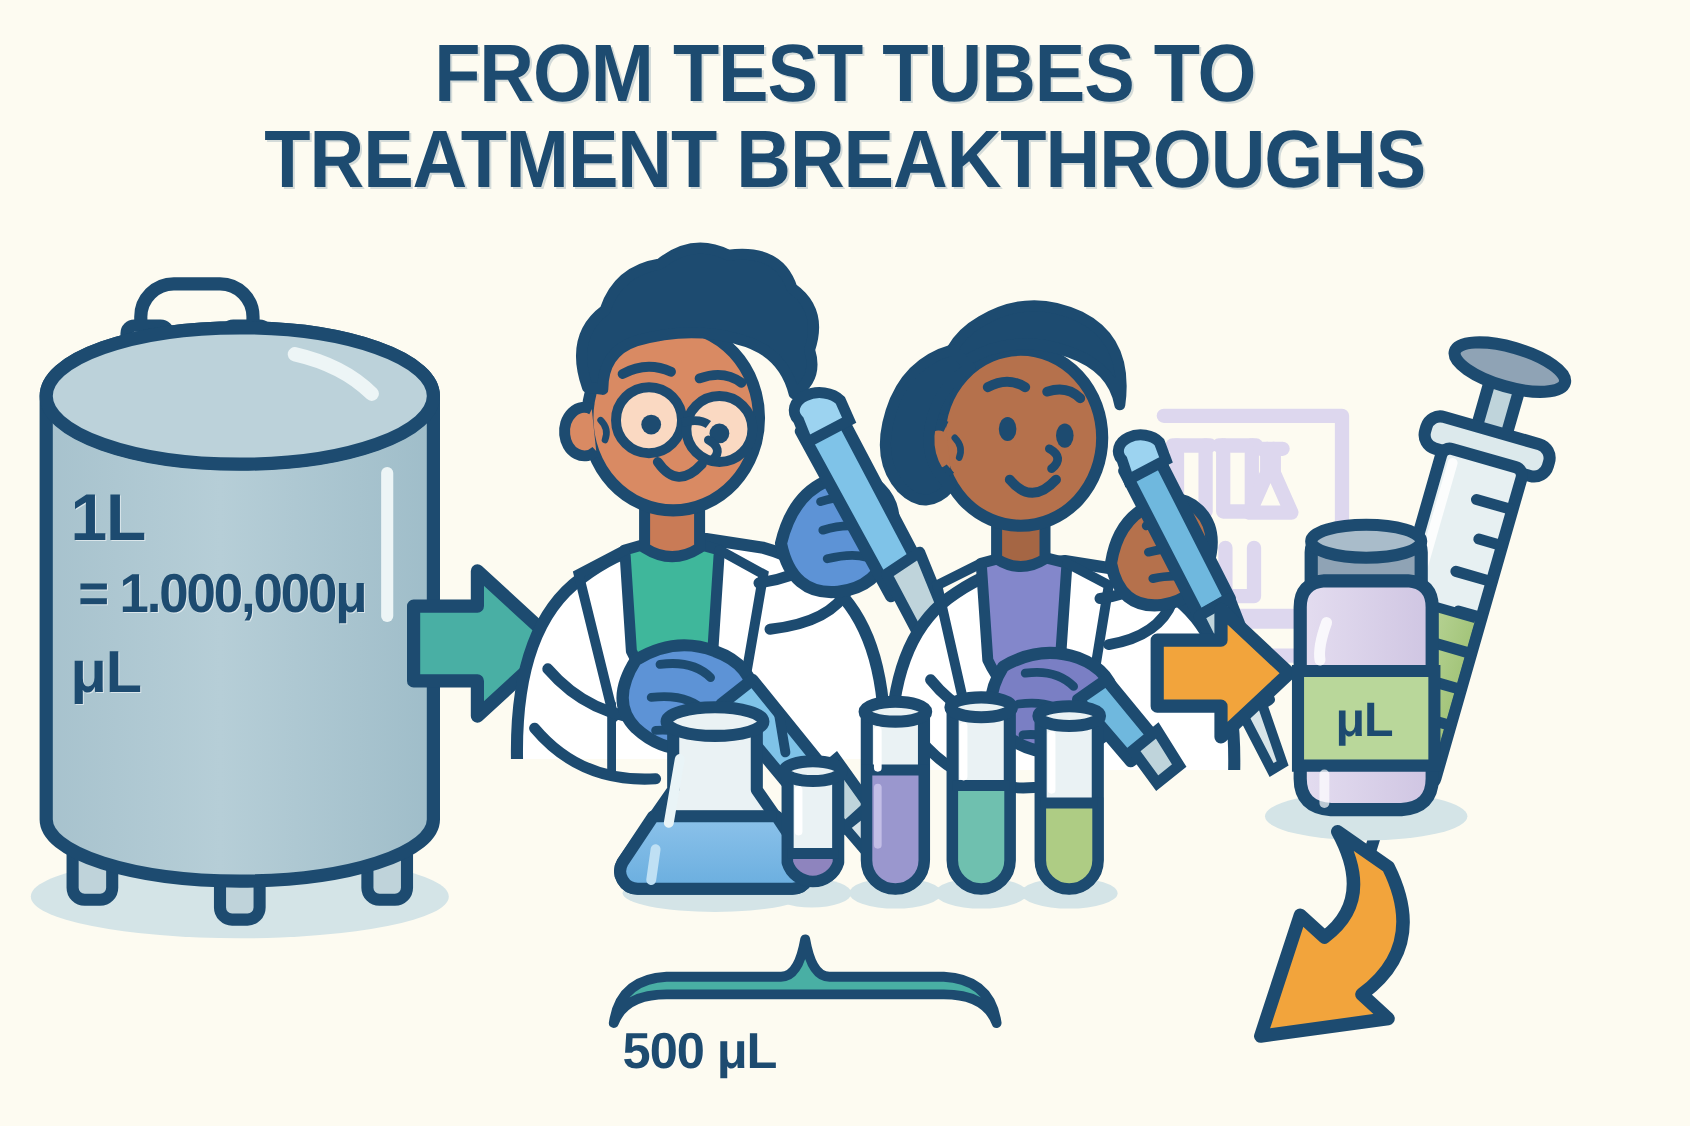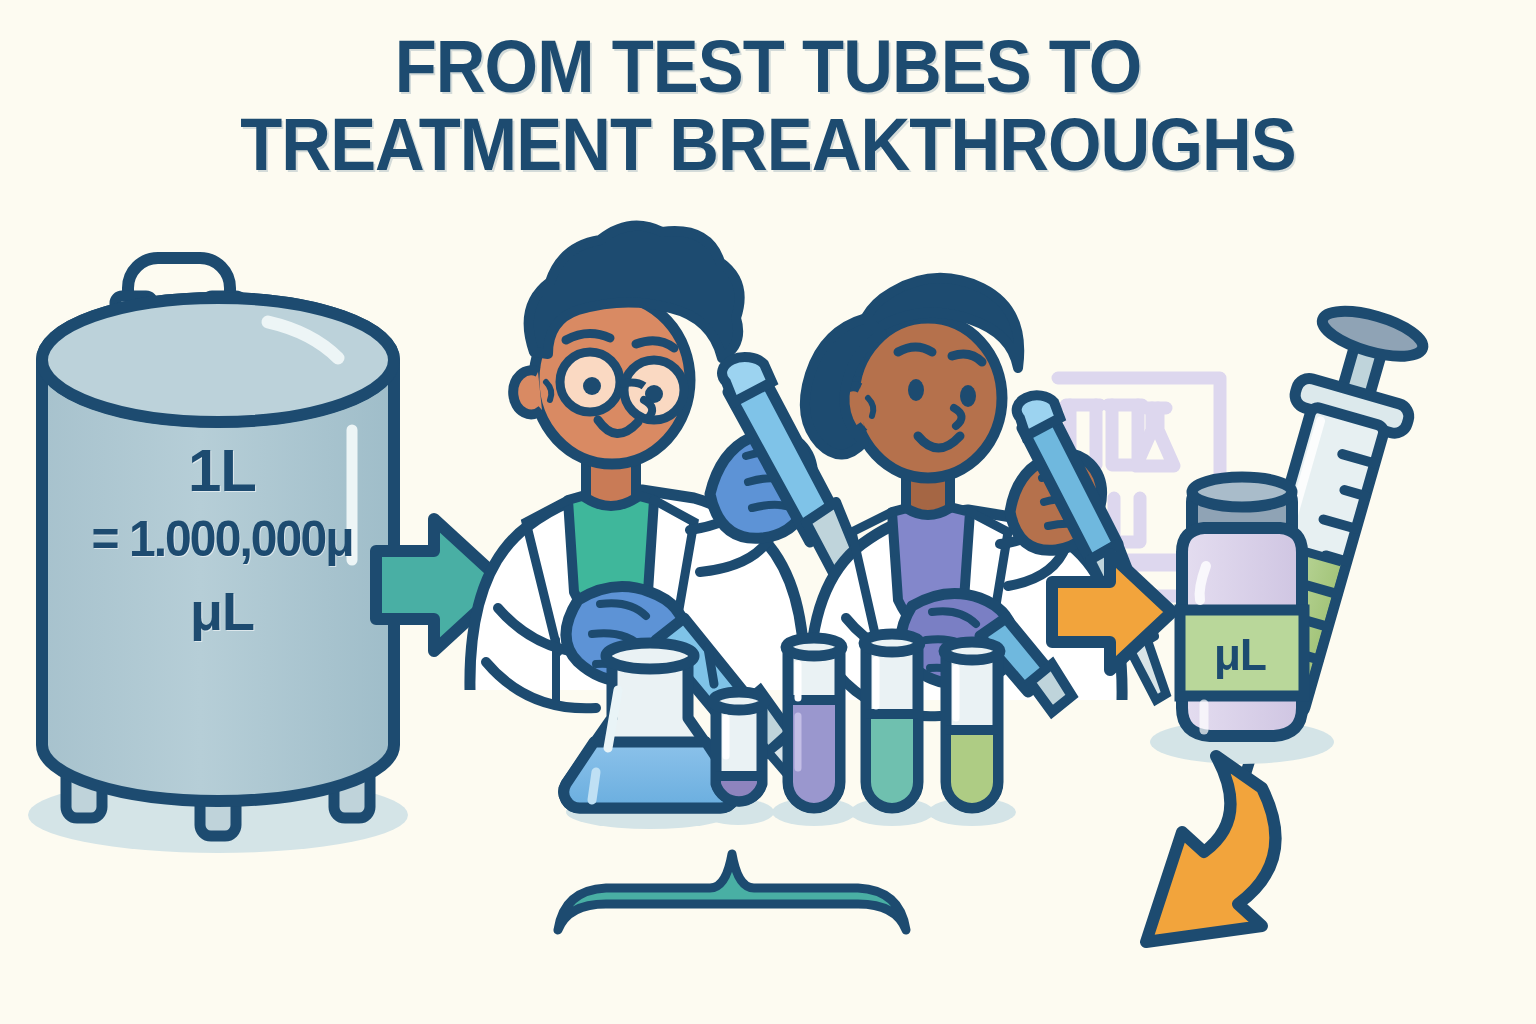--- a/index.html
+++ b/index.html
@@ -21,22 +21,22 @@
     font-family:"Liberation Sans",sans-serif;
     font-weight:bold;
     font-size:74px;
     line-height:78px;
     letter-spacing:-1px;
     transform:scaleX(0.93);
     text-shadow:2px 2px 0 rgba(29,75,112,0.18);
   }
 
   .tank-text{
-    position:absolute;left:46px;top:440px;width:352px;
-    text-align:center;color:#1D4B70;font-weight:bold;
+    position:absolute;left:64px;top:440px;width:352px;
+    text-align:left;color:#1D4B70;font-weight:bold;
     text-shadow:1px 1px 0 rgba(255,255,255,0.55);
   }
   .tank-l1{display:block;font-size:60px;line-height:62px;letter-spacing:-1px;}
   .tank-l2{display:block;font-size:50px;line-height:74px;letter-spacing:-2px;transform:scaleX(0.96);}
   .tank-l3{display:block;font-size:54px;line-height:70px;letter-spacing:-1px;}
 
   .vol-labels{
     position:absolute;left:566px;top:928px;width:430px;
     display:flex;justify-content:space-between;
     color:#1D4B70;font-weight:bold;font-size:46px;letter-spacing:-1px;
@@ -341,17 +341,18 @@
     <span class="title-line">TREATMENT BREAKTHROUGHS</span>
   </div>
 
   <div class="tank-text">
     <span class="tank-l1">1L</span>
     <span class="tank-l2">= 1.000,000μ</span>
     <span class="tank-l3">μL</span>
   </div>
 
   <div class="vol-labels">
+    <span>500 μL</span>
   </div>
 
   <div class="vial-label-text">μL</div>
 
 </div>
 
 </body></html>

